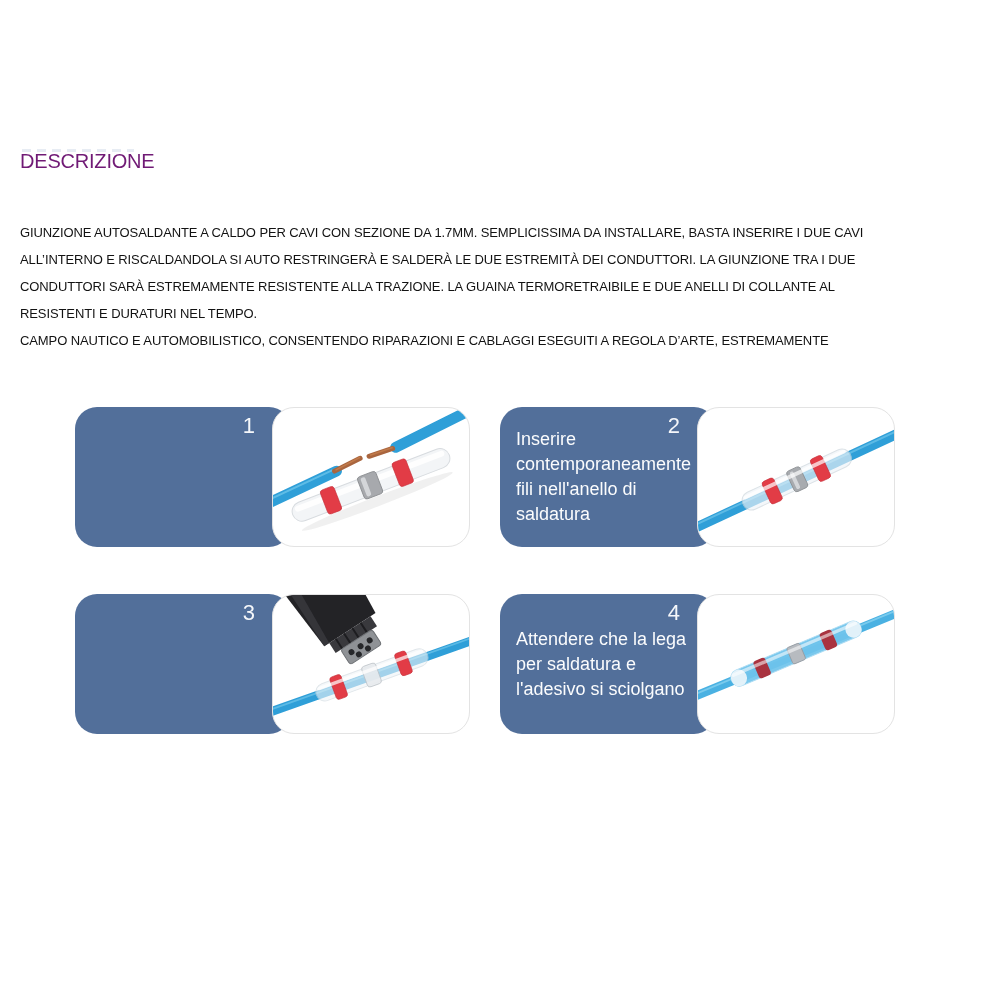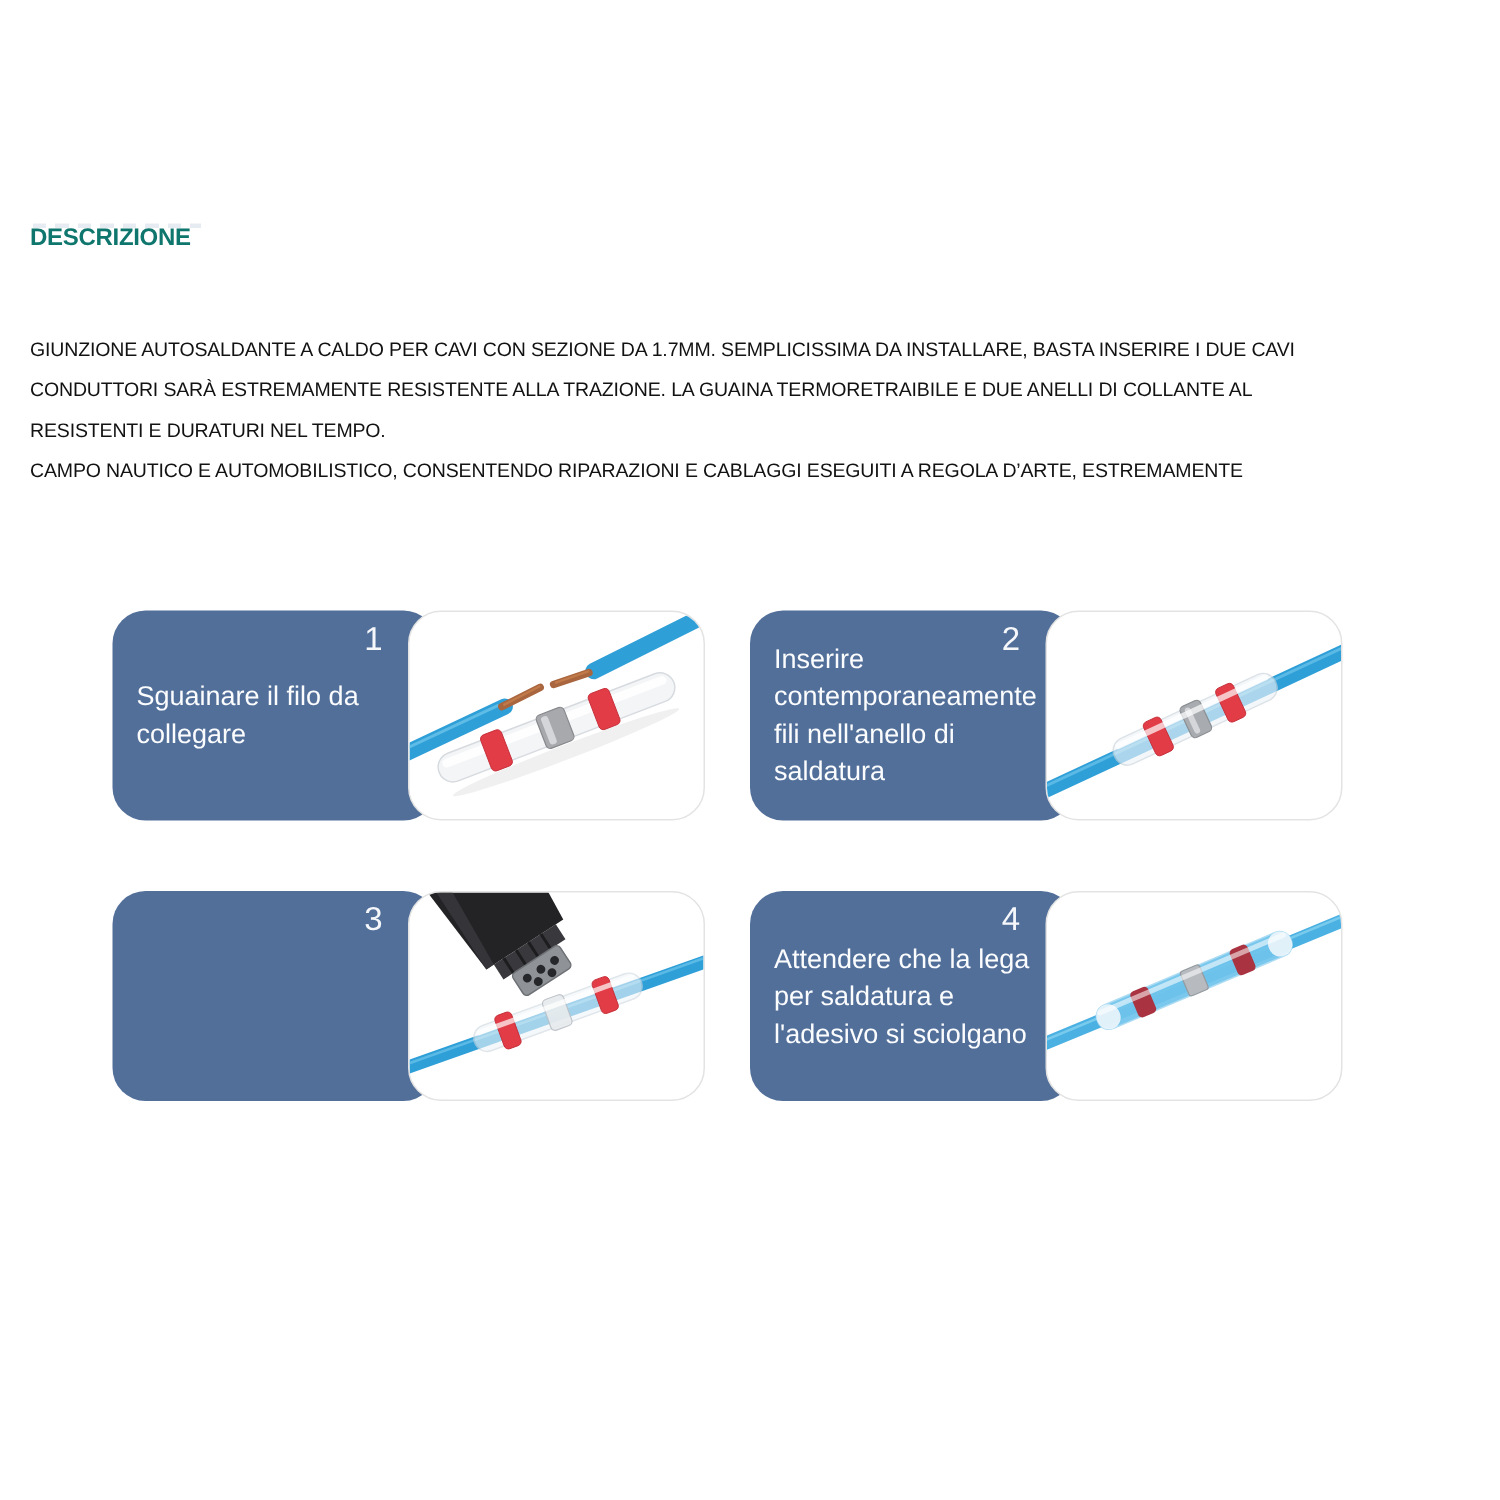--- a/index.html
+++ b/index.html
@@ -1,20 +1,20 @@
 <!DOCTYPE html>
 <html><head>
 <meta charset="utf-8">
 <style>
   html,body{margin:0;padding:0;background:#ffffff;}
   #page{position:relative;width:1000px;height:1000px;background:#ffffff;overflow:hidden;
         font-family:"Liberation Sans",sans-serif;}
 
-  .section-title{position:absolute;left:20px;top:150px;font-size:16px;font-weight:bold;
-        letter-spacing:-0.2px;color:#0f766e;}
+  .section-title{position:absolute;left:20px;top:150px;font-size:20px;font-weight:normal;
+        letter-spacing:-0.2px;color:#701a75;}
 
   .ghost-dashes{position:absolute;left:22px;top:149px;width:112px;height:3px;opacity:.45;
         background:repeating-linear-gradient(90deg,#c9d4e4 0 9px,transparent 9px 15px);}
 
   .description{position:absolute;left:20px;top:219px;width:962px;}
   .description .line{height:27px;line-height:27px;font-size:13px;font-weight:normal;
         letter-spacing:-0.1px;color:#121212;white-space:nowrap;}
 
   .steps{position:absolute;left:75px;top:407px;display:grid;
         grid-template-columns:395px 395px;column-gap:30px;row-gap:47px;}
@@ -33,31 +33,31 @@
 <body>
 
 <div id="page">
 
   <div class="ghost-dashes"></div>
 
   <div class="section-title">DESCRIZIONE</div>
 
   <div class="description">
     <div class="line">GIUNZIONE AUTOSALDANTE A CALDO PER CAVI CON SEZIONE DA 1.7MM. SEMPLICISSIMA DA INSTALLARE, BASTA INSERIRE I DUE CAVI</div>
+    <div class="line">ALL’INTERNO E RISCALDANDOLA SI AUTO RESTRINGERÀ E SALDERÀ LE DUE ESTREMITÀ DEI CONDUTTORI. LA GIUNZIONE TRA I DUE</div>
     <div class="line">CONDUTTORI SARÀ ESTREMAMENTE RESISTENTE ALLA TRAZIONE. LA GUAINA TERMORETRAIBILE E DUE ANELLI DI COLLANTE AL</div>
     <div class="line">RESISTENTI E DURATURI NEL TEMPO.</div>
     <div class="line">CAMPO NAUTICO E AUTOMOBILISTICO, CONSENTENDO RIPARAZIONI E CABLAGGI ESEGUITI A REGOLA D’ARTE, ESTREMAMENTE</div>
   </div>
 
   <div class="steps">
 
     <div class="step">
       <div class="step-panel">
         <div class="step-number">1</div>
-        <div class="step-label">Sguainare il filo da collegare</div>
       </div>
       <div class="step-photo">
         <svg viewBox="0 0 198 140">
           <g transform="rotate(-21 99 78)">
             <ellipse cx="99" cy="96" rx="82" ry="5" fill="#2a2a2a" opacity="0.07"></ellipse>
             <rect x="14" y="68" width="170" height="20" rx="10" fill="#f3f5f7" stroke="#d7dbdf" stroke-width="1"></rect>
             <rect x="18" y="71" width="162" height="6" rx="3" fill="#ffffff" opacity="0.85"></rect>
             <rect x="48" y="65" width="15" height="26" rx="3" fill="#e23c46" stroke="#c52f3a" stroke-width="0.6"></rect>
             <rect x="126" y="65" width="15" height="26" rx="3" fill="#e23c46" stroke="#c52f3a" stroke-width="0.6"></rect>
             <rect x="88" y="66" width="20" height="24" rx="3" fill="#a7a9ad" stroke="#87898d" stroke-width="0.8"></rect>

